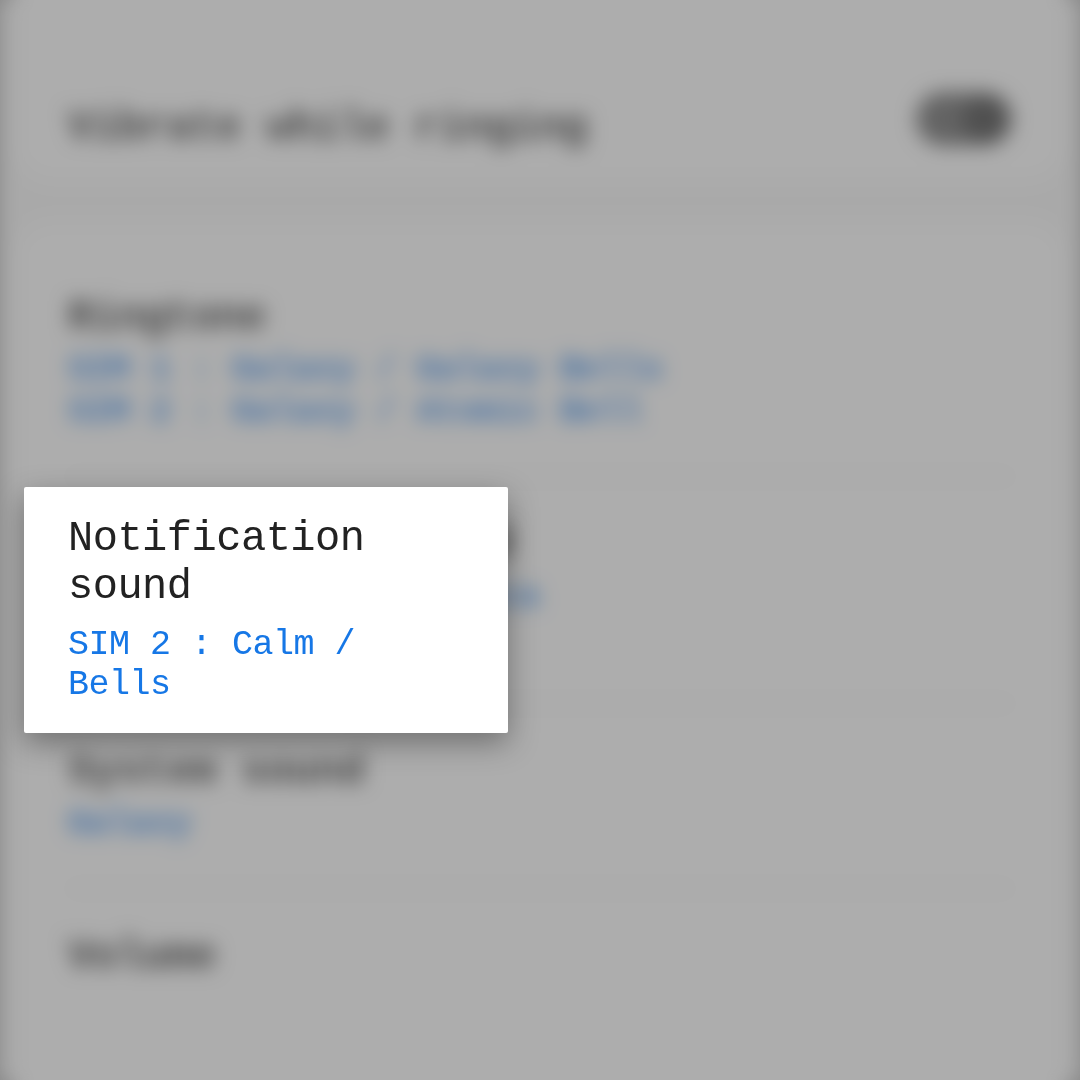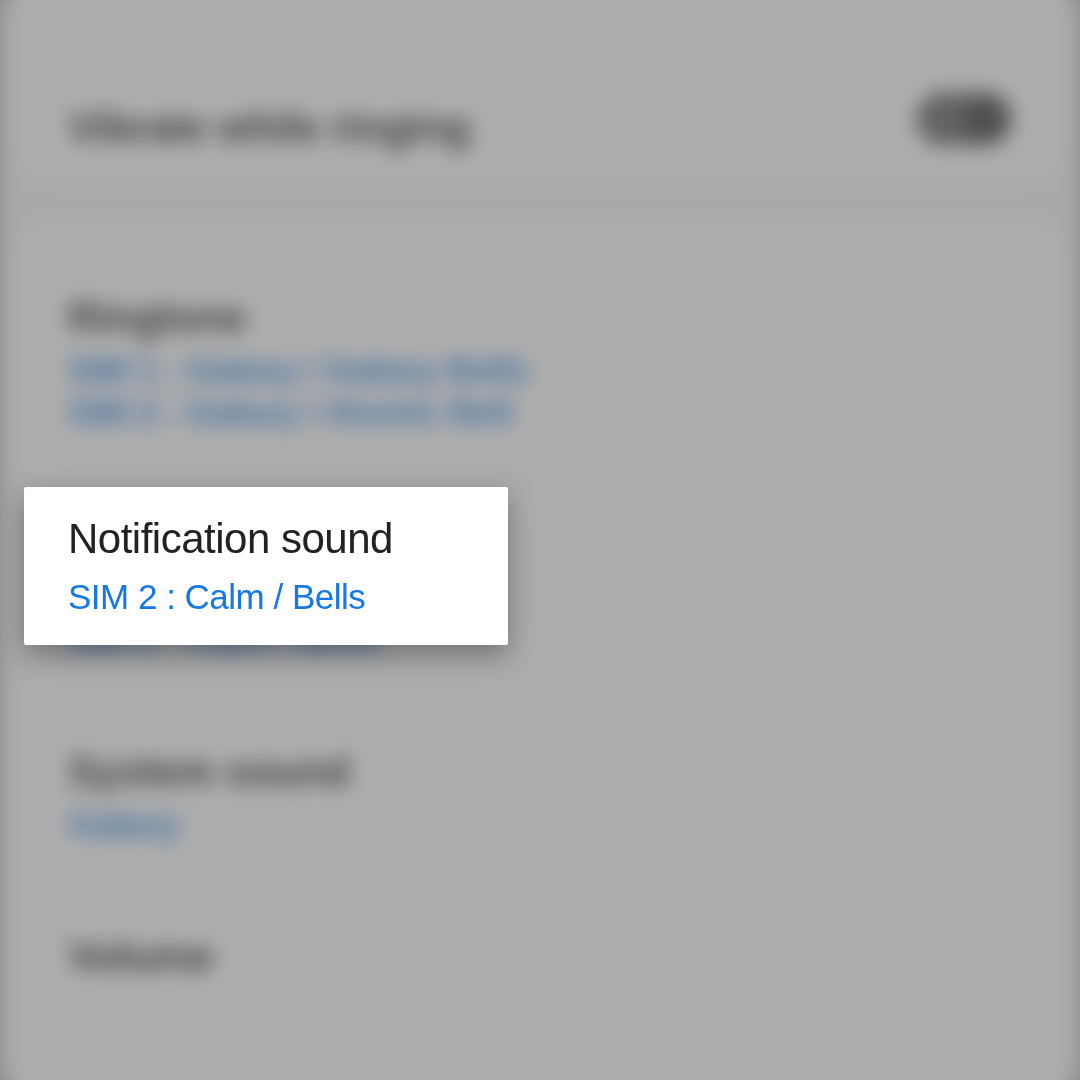--- a/index.html
+++ b/index.html
@@ -1,15 +1,15 @@
 <!DOCTYPE html>
 <html><head>
   <meta charset="utf-8">
   <style>
-    * { margin: 0; padding: 0; box-sizing: border-box; font-family: Liberation Sans, sans-serif; }
+    * { margin: 0; padding: 0; box-sizing: border-box; font-family: Liberation Mono, monospace; }
     html, body { width: 1080px; height: 1080px; overflow: hidden; }
     body { background: #a9a9a9; position: relative; }
 
     .backdrop {
       position: absolute; left: 0; top: 0; width: 1080px; height: 1080px;
       filter: blur(10px);
       background: #f2f2f2;
     }
 
     .card {

